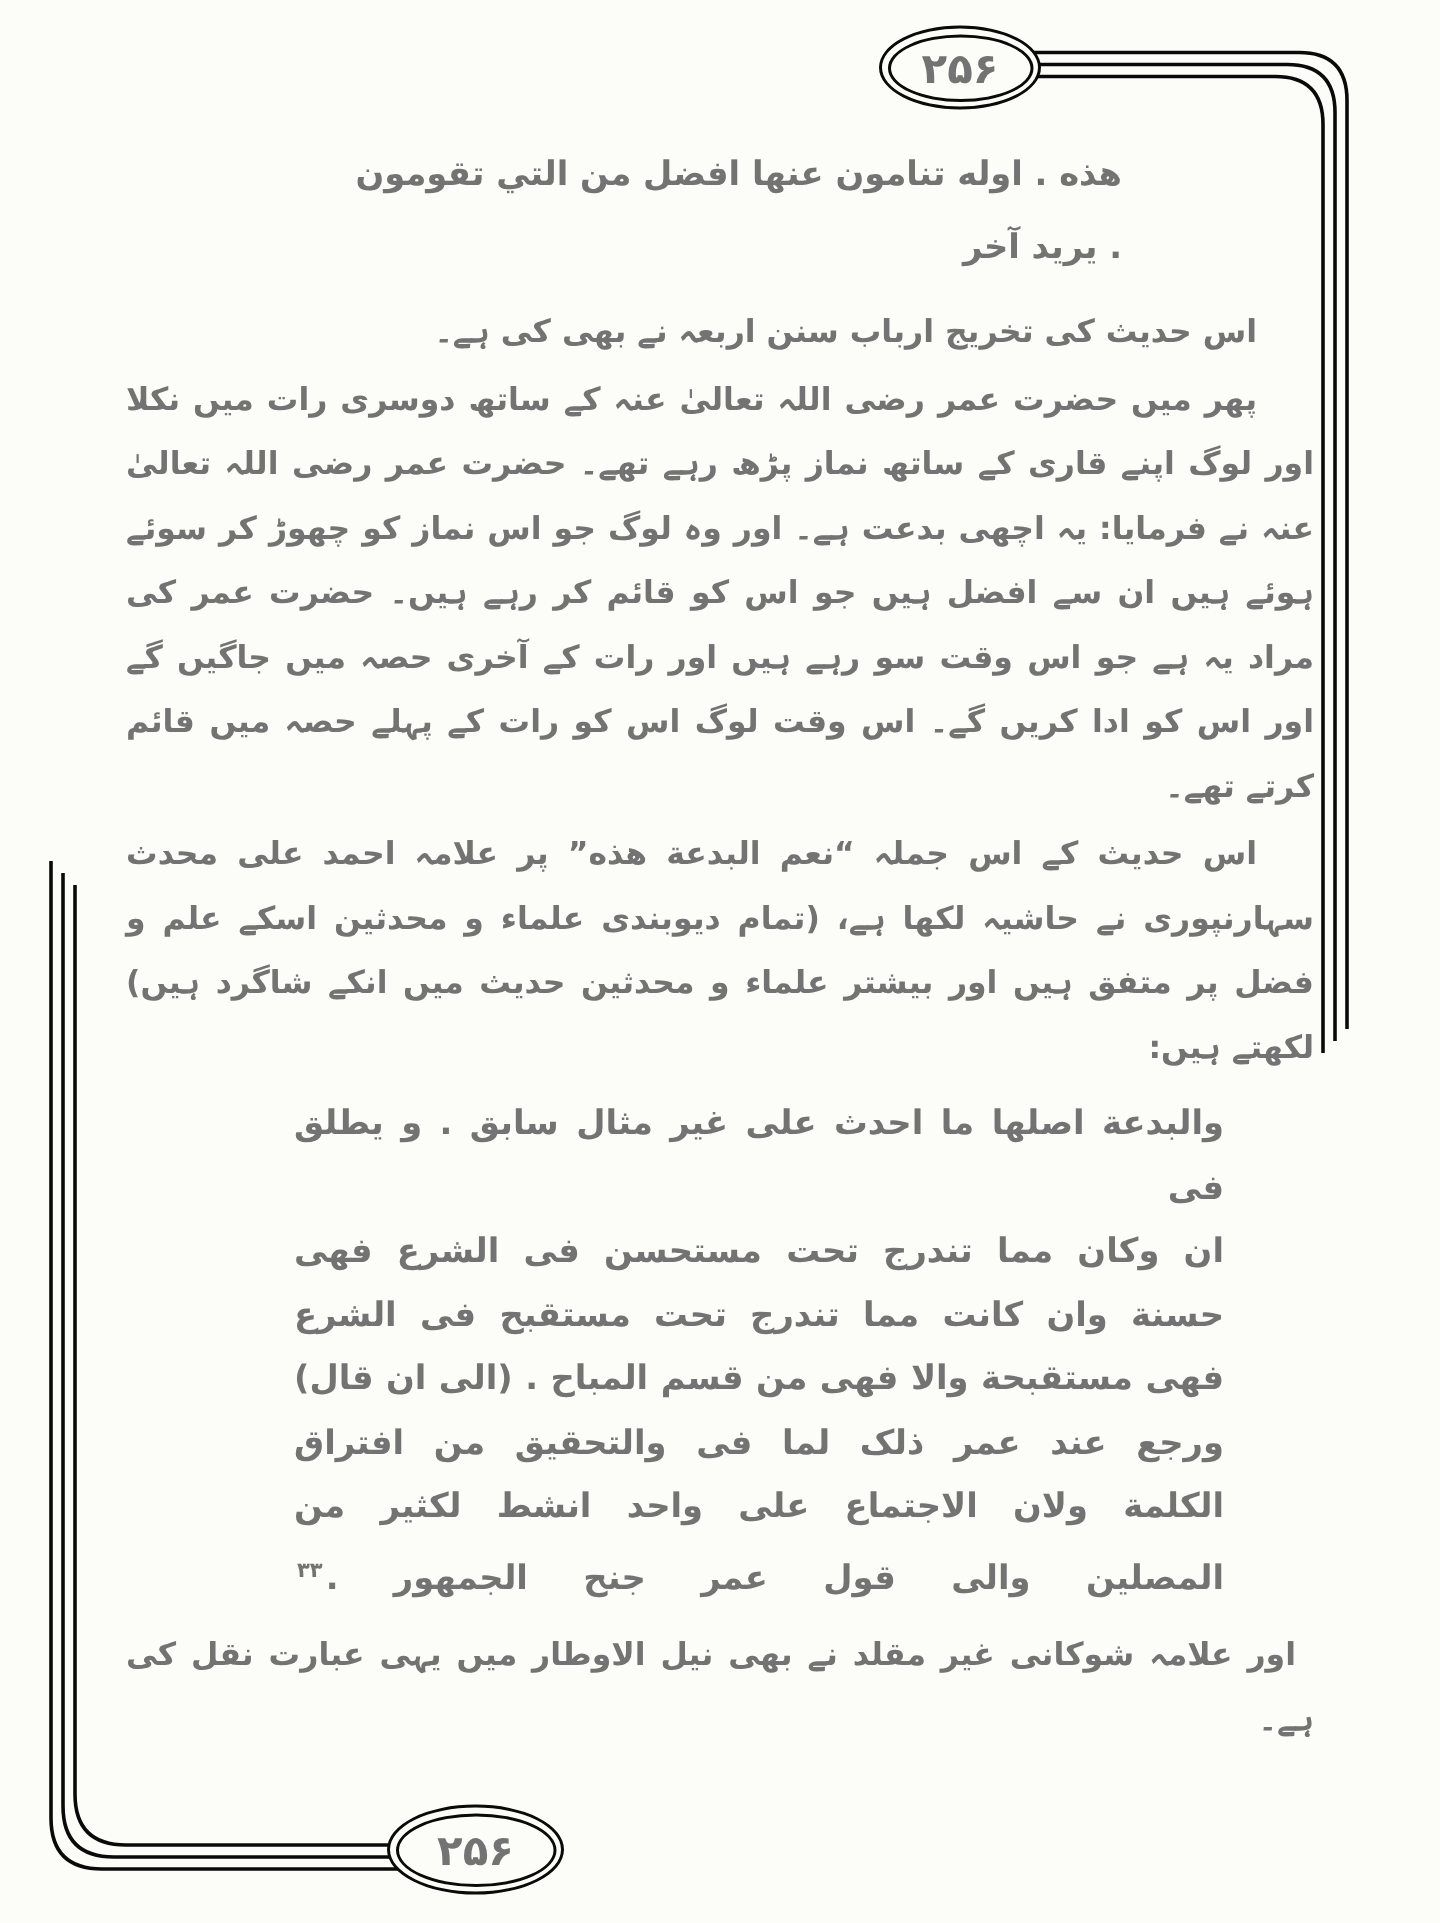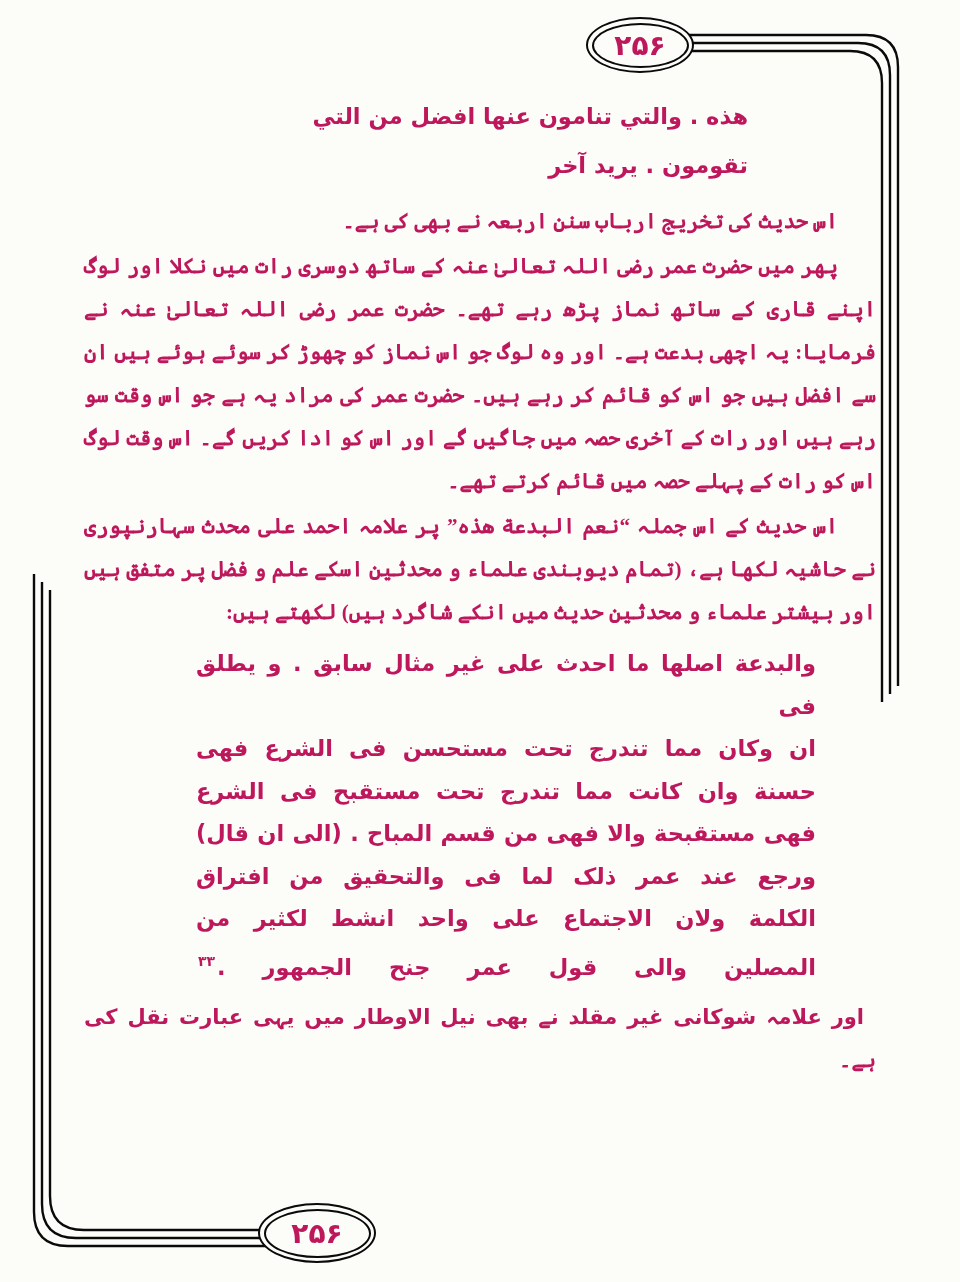--- a/index.html
+++ b/index.html
@@ -2,21 +2,21 @@
 <html lang="ur" dir="rtl"><head>
 <meta charset="utf-8">
 <style>
   * { margin:0; padding:0; box-sizing:border-box; }
   html,body { background:#ffffff; }
   .page {
     position:relative;
     width:960px; height:1282px;
     background:#fcfcf8;
     font-family:"DejaVu Sans", sans-serif;
-    color:#be185d;
+    color:#737373;
     overflow:hidden;
     margin:0 auto;
   }
   .frame { position:absolute; left:0; top:0; width:960px; height:1282px; z-index:1; }
 
   .badge {
     position:absolute; z-index:3;
     background:#fcfcf8;
     border:2.6px solid #0a0a0a;
     border-radius:50%;
@@ -25,21 +25,21 @@
   .badge .ring { position:absolute; inset:3.5px; border:2.2px solid #0a0a0a; border-radius:50%; }
   .badge .num { position:relative; font-size:28px; font-weight:700; letter-spacing:1px; }
   .badge-top    { left:586px; top:17px;   width:108px; height:56px; }
   .badge-bottom { left:258px; top:1203px; width:118px; height:60px; }
 
   .content {
     position:absolute; top:90px; right:84px; left:84px; z-index:2;
     direction:rtl; font-weight:700;
   }
   .para { font-size:21px; line-height:43px; text-align:justify; margin-bottom:2px; }
-  .indent { text-indent:38px;font-family:Liberation Serif, serif; }
+  .indent { text-indent:38px; }
   .small-indent { text-indent:12px; }
 
   .quote-top {
     font-size:22.5px; line-height:49px;
     margin:2px 128px 10px 150px;
     text-align:right;
   }
   .quote-block {
     font-size:22.5px; line-height:42.5px;
     margin:8px 60px 8px 112px;
@@ -65,21 +65,21 @@
   </svg>
 
   <div class="badge badge-top">
     <div class="ring"></div>
     <span class="num">۲۵۶</span>
   </div>
 
   <div class="content">
 
     <div class="quote-top">
-      <div class="q-line">هذه . والتي تنامون عنها افضل من التي تقومون . يريد آخر</div>
+      <div class="q-line">هذه . اوله تنامون عنها افضل من التي تقومون . يريد آخر</div>
     </div>
 
     <p class="para indent">اس حدیث کی تخریج ارباب سنن اربعہ نے بھی کی ہے۔</p>
 
     <p class="para indent">پھر میں حضرت عمر رضی اللہ تعالیٰ عنہ کے ساتھ دوسری رات میں نکلا اور لوگ اپنے قاری کے ساتھ نماز پڑھ رہے تھے۔ حضرت عمر رضی اللہ تعالیٰ عنہ نے فرمایا: یہ اچھی بدعت ہے۔ اور وہ لوگ جو اس نماز کو چھوڑ کر سوئے ہوئے ہیں ان سے افضل ہیں جو اس کو قائم کر رہے ہیں۔ حضرت عمر کی مراد یہ ہے جو اس وقت سو رہے ہیں اور رات کے آخری حصہ میں جاگیں گے اور اس کو ادا کریں گے۔ اس وقت لوگ اس کو رات کے پہلے حصہ میں قائم کرتے تھے۔</p>
 
     <p class="para indent">اس حدیث کے اس جملہ “نعم البدعة هذه” پر علامہ احمد علی محدث سہارنپوری نے حاشیہ لکھا ہے، (تمام دیوبندی علماء و محدثین اسکے علم و فضل پر متفق ہیں اور بیشتر علماء و محدثین حدیث میں انکے شاگرد ہیں) لکھتے ہیں:</p>
 
     <div class="quote-block">
       <div class="q-line">والبدعة اصلها ما احدث علی غیر مثال سابق . و یطلق فی</div>

